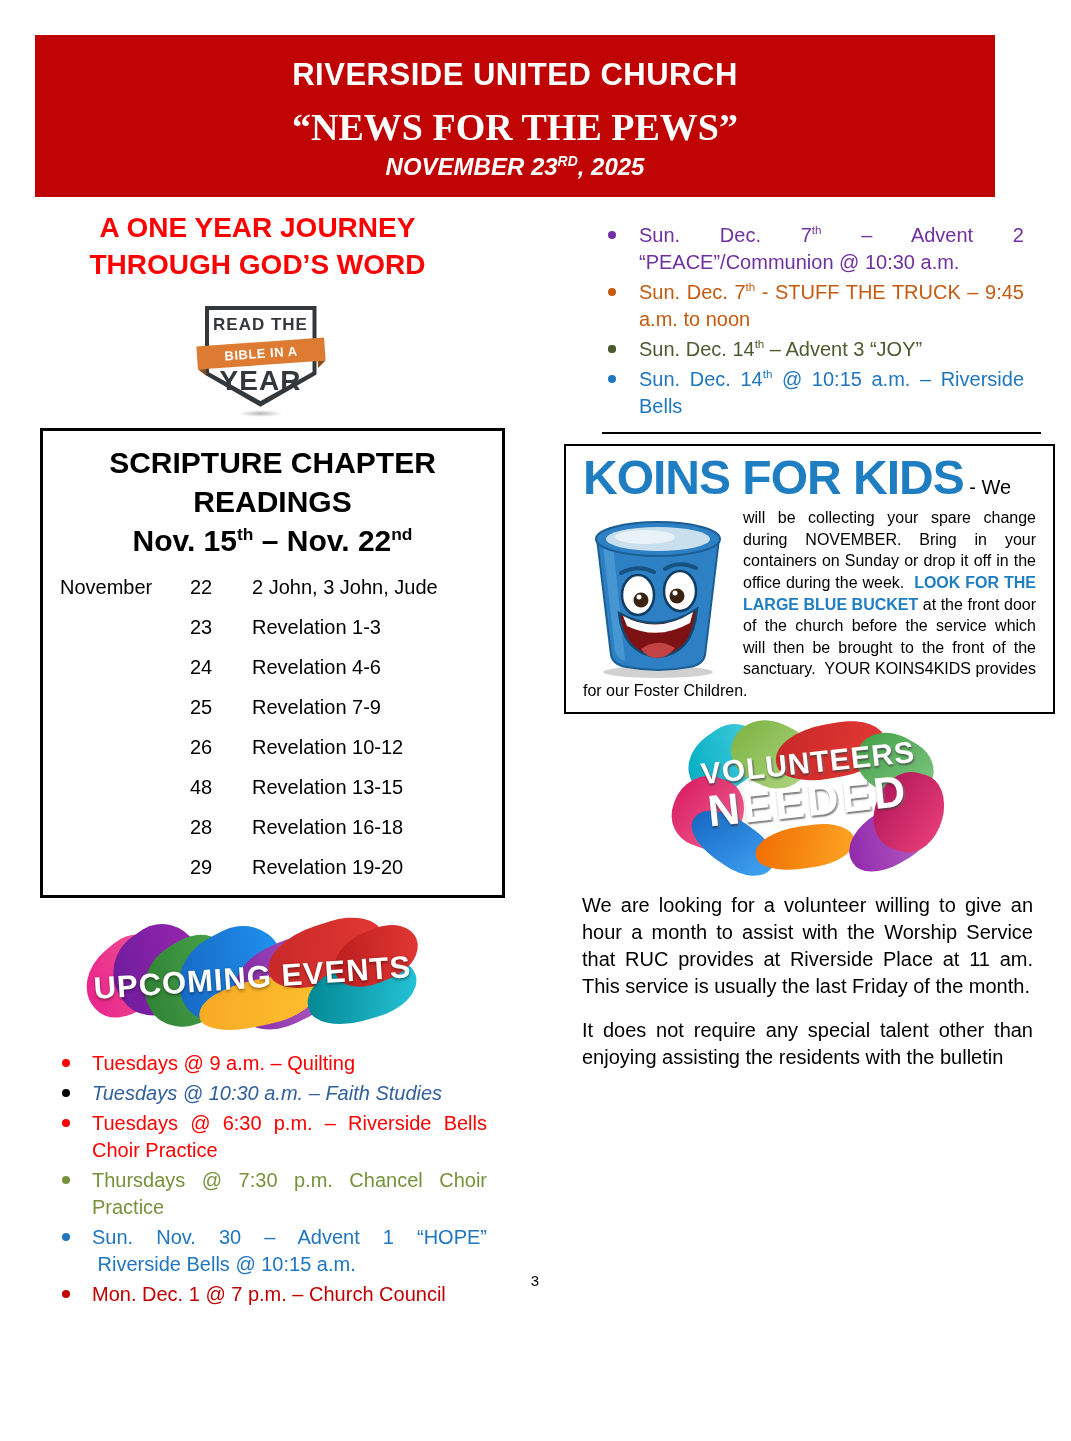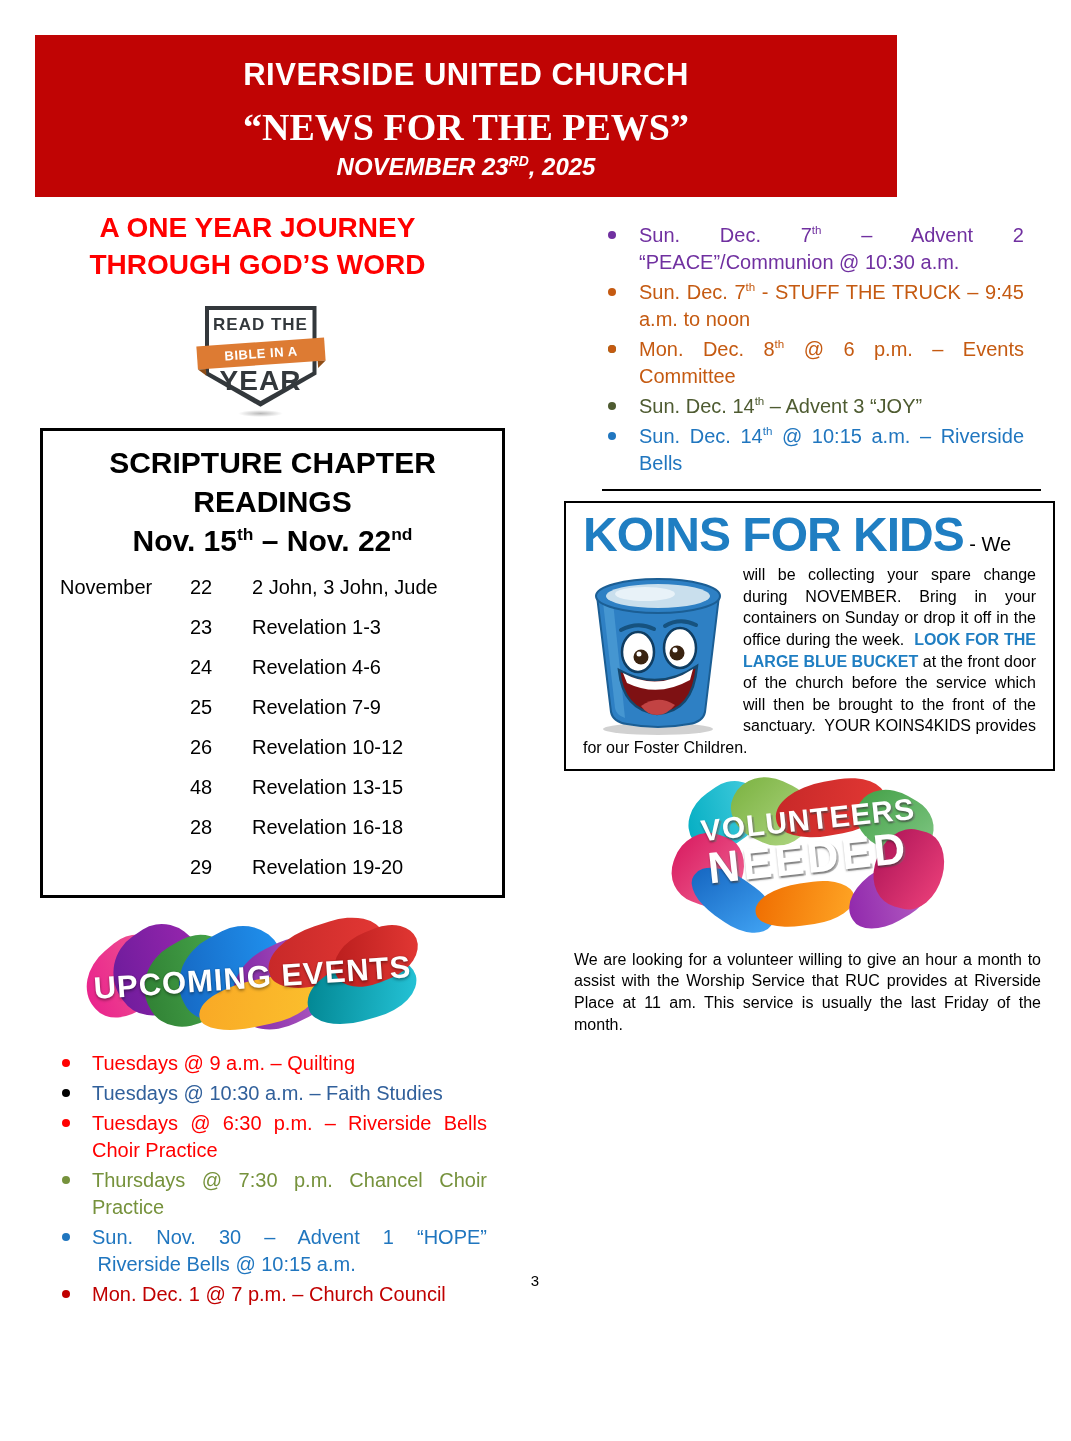--- a/index.html
+++ b/index.html
@@ -1,21 +1,21 @@
 <!DOCTYPE html>
 <html style="--banner-bg: #C00404; --heading-red: #FF0000; --koins-blue: #1F7EC2;"><head>
 <meta charset="utf-8">
 <style>
   html,body{margin:0;padding:0;background:#ffffff;}
   .page{position:relative;width:1071px;height:1441px;background:#fff;overflow:hidden;
         font-family:"Liberation Sans","DejaVu Sans",sans-serif;color:#000;}
   sup{font-size:58%;vertical-align:super;line-height:0;}
 
   
-  .banner{position:absolute;left:35px;top:35px;width:862px;height:162px;
+  .banner{position:absolute;left:35px;top:35px;width:960px;height:162px;
           background:var(--banner-bg,#C00404);color:#fff;text-align:center;}
   .banner .l1{margin-top:22px;font-size:31px;font-weight:700;letter-spacing:.5px;}
   .banner .l2{margin-top:12px;font-family:"Liberation Serif","DejaVu Serif",serif;
               font-size:38px;font-weight:700;}
   .banner .l3{margin-top:4px;font-size:24px;font-weight:700;font-style:italic;}
 
   
   .col-left{position:absolute;left:40px;top:210px;width:465px;}
   .col-right{position:absolute;left:574px;top:210px;width:467px;}
 
@@ -100,21 +100,21 @@
   
   .divider{border:none;border-top:2.5px solid #000;margin:12px 0 10px 28px;width:439px;}
   .koins{margin-left:-10px;width:453px;border:2px solid #000;padding:4px 17px 10px;}
   .koins h2{margin:0;font-size:48px;font-weight:700;letter-spacing:-1px;
             color:var(--koins-blue,#1F7EC2);line-height:1.15;}
   .koins h2 .suffix{font-size:20px;font-weight:400;letter-spacing:0;color:#000;}
   .koins .body{font-size:16px;line-height:1.35;text-align:justify;margin-top:2px;}
   .bucket{float:left;width:150px;height:170px;margin:2px 10px 0 0;shape-outside:inset(0);}
   .kblue{color:var(--koins-blue,#1F7EC2);font-weight:700;}
 
-  .vol-text{font-size:16px;line-height:1.36;text-align:justify;margin:18px 0 0;}
+  .vol-text{font-size:20px;line-height:1.36;text-align:justify;margin:18px 8px 0;}
   .vol-text2{margin-top:17px;}
 
   .pagenum{position:absolute;left:48px;top:1272px;width:974px;text-align:center;font-size:15px;}
 </style>
 </head>
 <body>
 
 <div class="page">
 
   <div class="banner">
@@ -199,21 +199,21 @@
       <div class="stroke u8"></div>
       <div class="stroke u9"></div>
       <div class="paint-text">UPCOMING EVENTS</div>
     </div>
 
     <ul class="events events-left" id="events-left">
         <li style="color: rgb(255, 0, 0);">
           <span class="bullet" style="background: rgb(255, 0, 0);"></span>
           <div class="">Tuesdays @ 9 a.m. – Quilting</div>
         </li>
-        <li style="color: rgb(49, 96, 155);">
+        <li style="color: rgb(49, 96, 155); font-style: italic;">
           <span class="bullet" style="background: rgb(0, 0, 0);"></span>
           <div class="">Tuesdays @ 10:30 a.m. – Faith Studies</div>
         </li>
         <li style="color: rgb(255, 0, 0);">
           <span class="bullet" style="background: rgb(255, 0, 0);"></span>
           <div class="just">Tuesdays @ 6:30 p.m. – Riverside Bells Choir Practice</div>
         </li>
         <li style="color: rgb(118, 146, 60);">
           <span class="bullet" style="background: rgb(118, 146, 60);"></span>
           <div class="just">Thursdays @ 7:30 p.m. Chancel Choir Practice</div>
@@ -236,24 +236,20 @@
         <li style="color: rgb(112, 48, 160);">
           <span class="bullet" style="background: rgb(112, 48, 160);"></span>
           <div class="just">Sun. Dec. 7<sup>th</sup> – Advent 2 “PEACE”/Communion @ 10:30 a.m.</div>
         </li>
         <li style="color: rgb(197, 90, 17);">
           <span class="bullet" style="background: rgb(197, 90, 17);"></span>
           <div class="just">Sun. Dec. 7<sup>th</sup> - STUFF THE TRUCK – 9:45 a.m. to noon</div>
         </li>
         <li style="color: rgb(84, 130, 53);">
           <span class="bullet" style="background: rgb(84, 130, 53);"></span>
-        </li>
-        <li style="color: rgb(197, 90, 17);">
-          <span class="bullet" style="background: rgb(197, 90, 17);"></span>
-          <div class="just">Mon. Dec. 8<sup>th</sup> @ 6 p.m. – Events Committee</div>
         </li>
         <li style="color: rgb(78, 91, 49);">
           <span class="bullet" style="background: rgb(78, 91, 49);"></span>
           <div class="">Sun. Dec. 14<sup>th</sup> – Advent 3 “JOY”</div>
         </li>
         <li style="color: rgb(32, 118, 191);">
           <span class="bullet" style="background: rgb(32, 118, 191);"></span>
           <div class="just">Sun. Dec. 14<sup>th</sup> @ 10:15 a.m. – Riverside Bells</div>
         </li>
       </ul>
@@ -293,16 +289,17 @@
       <div class="stroke v5"></div>
       <div class="stroke v6"></div>
       <div class="stroke v7"></div>
       <div class="stroke v8"></div>
       <div class="stroke v9"></div>
       <div class="vt vt1">VOLUNTEERS</div>
       <div class="vt vt2">NEEDED</div>
     </div>
 
     <p class="vol-text">We are looking for a volunteer willing to give an hour a month to assist with the Worship Service that RUC provides at Riverside Place at 11 am. This service is usually the last Friday of the month.</p>
+    <p class="vol-text vol-text2">It does not require any special talent other than enjoying assisting the residents with the bulletin</p>
   </div>
 
   <div class="pagenum">3</div>
 </div>
 
 </body></html>

